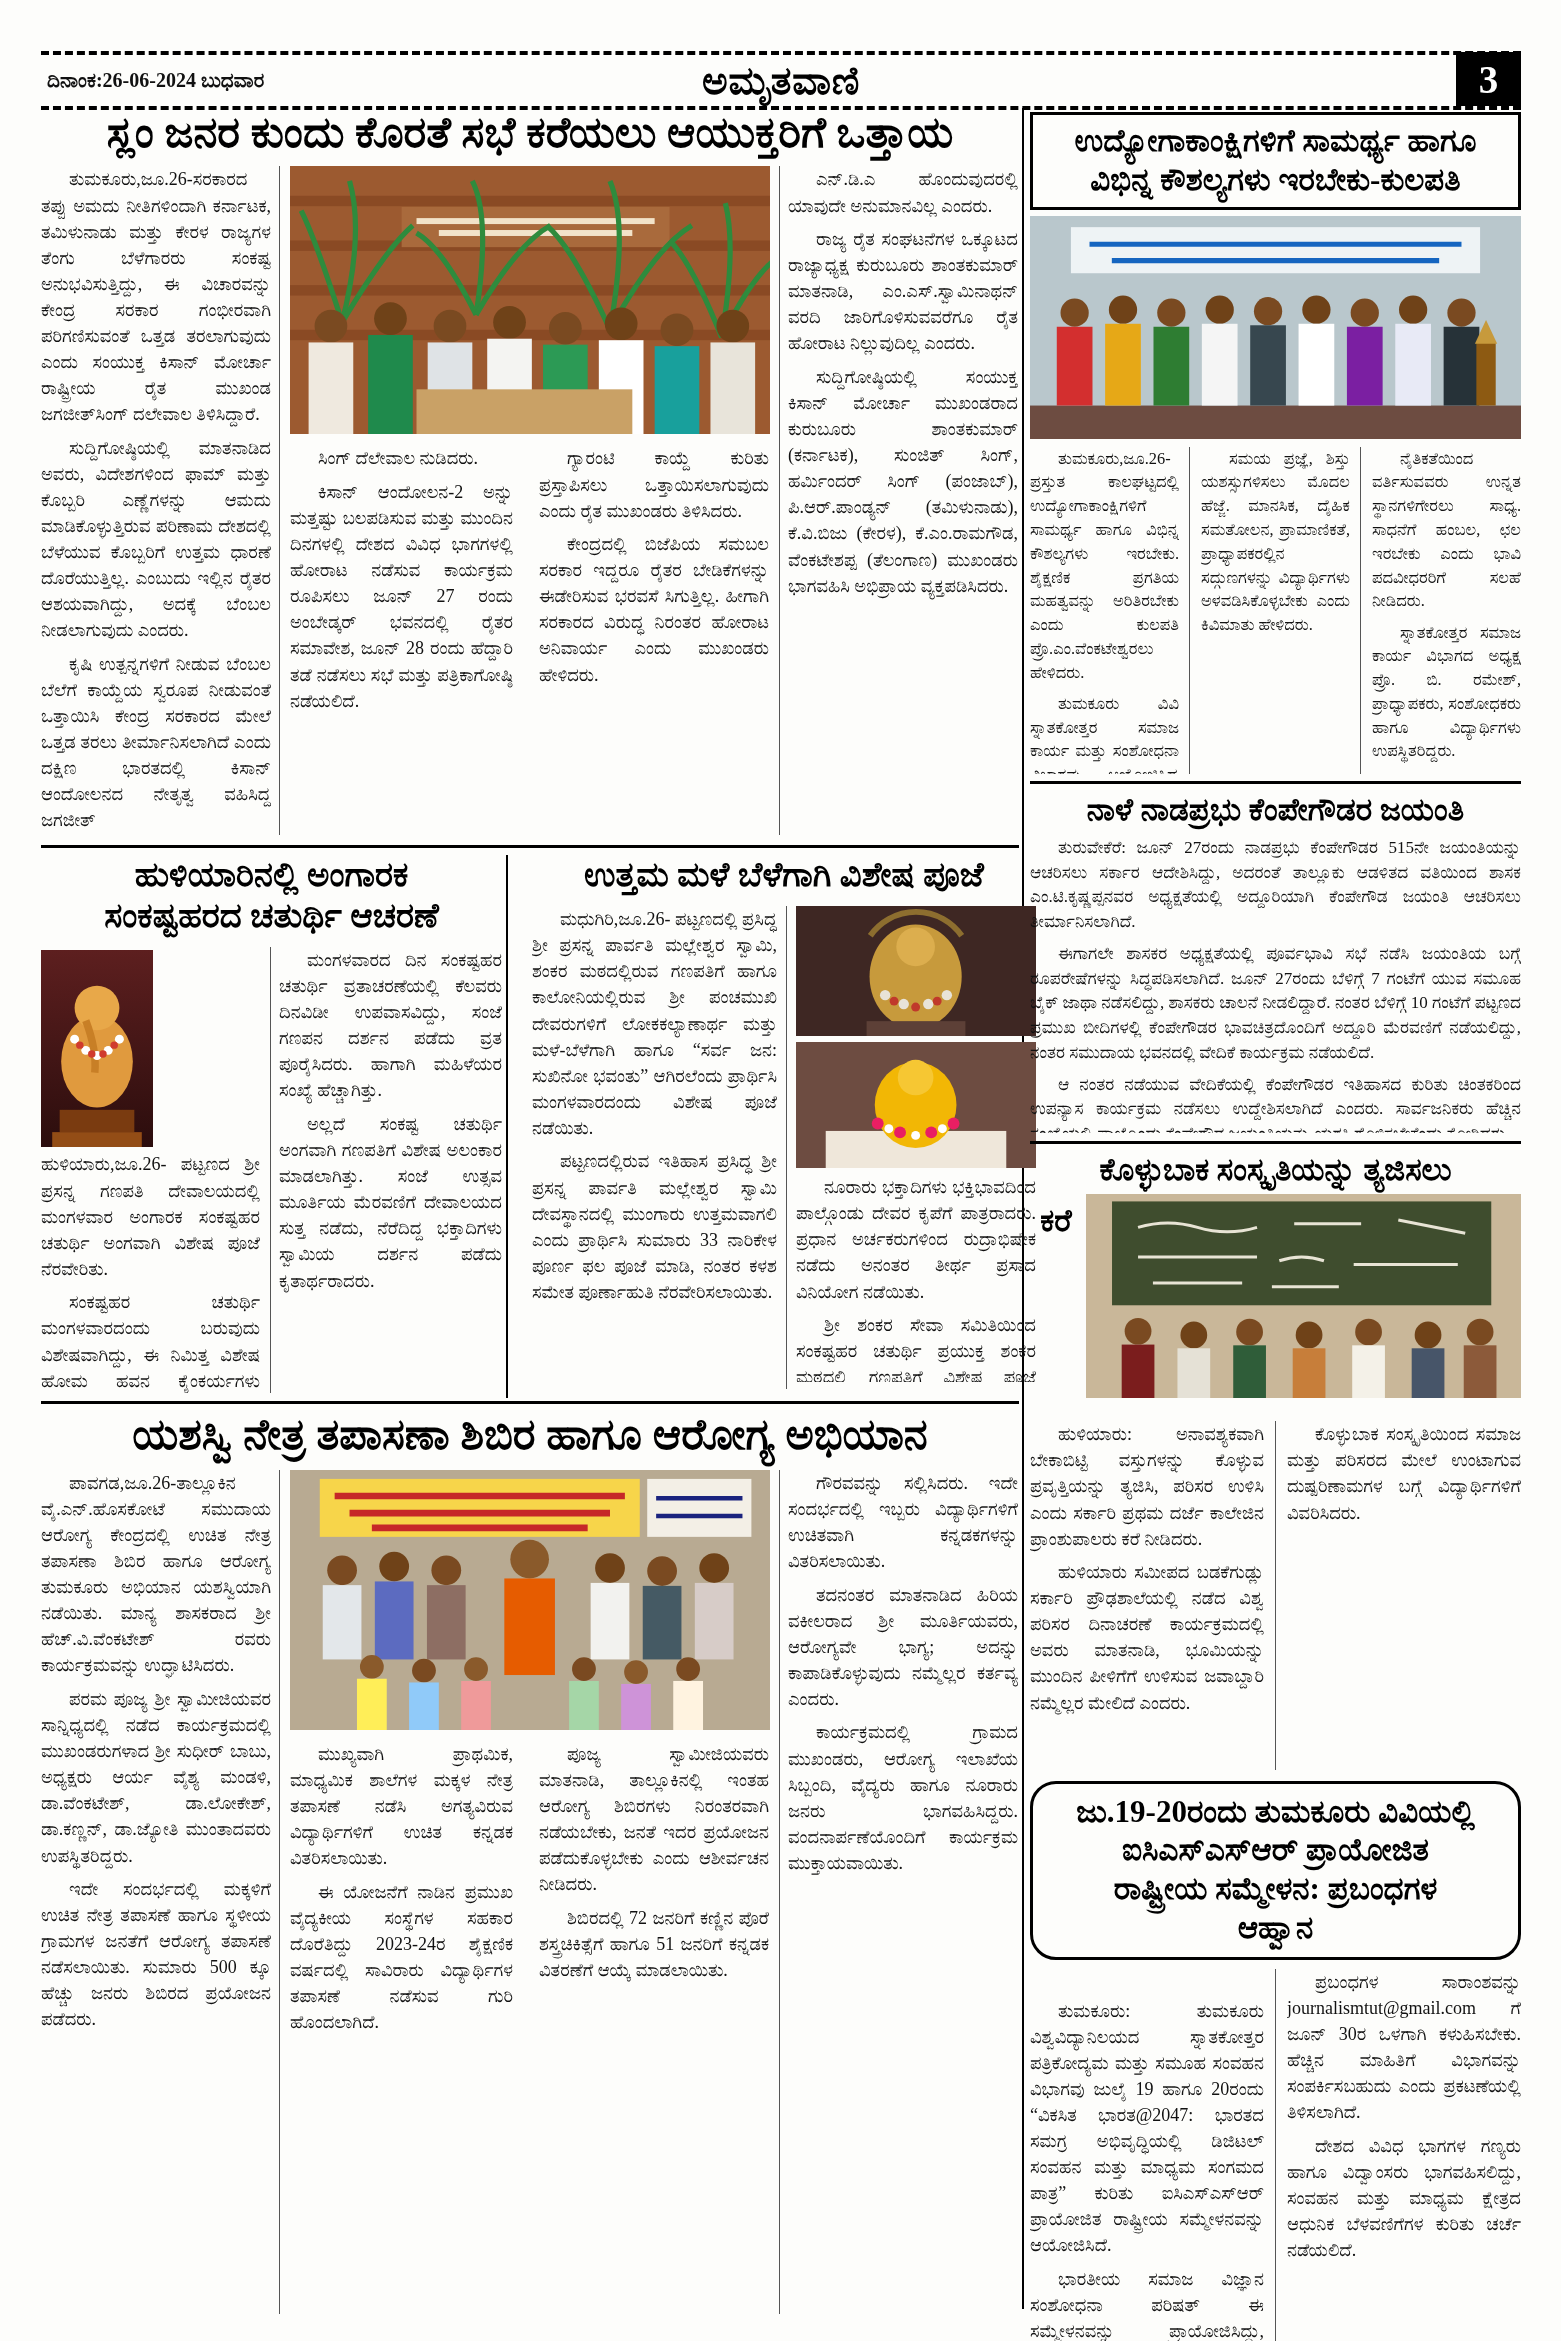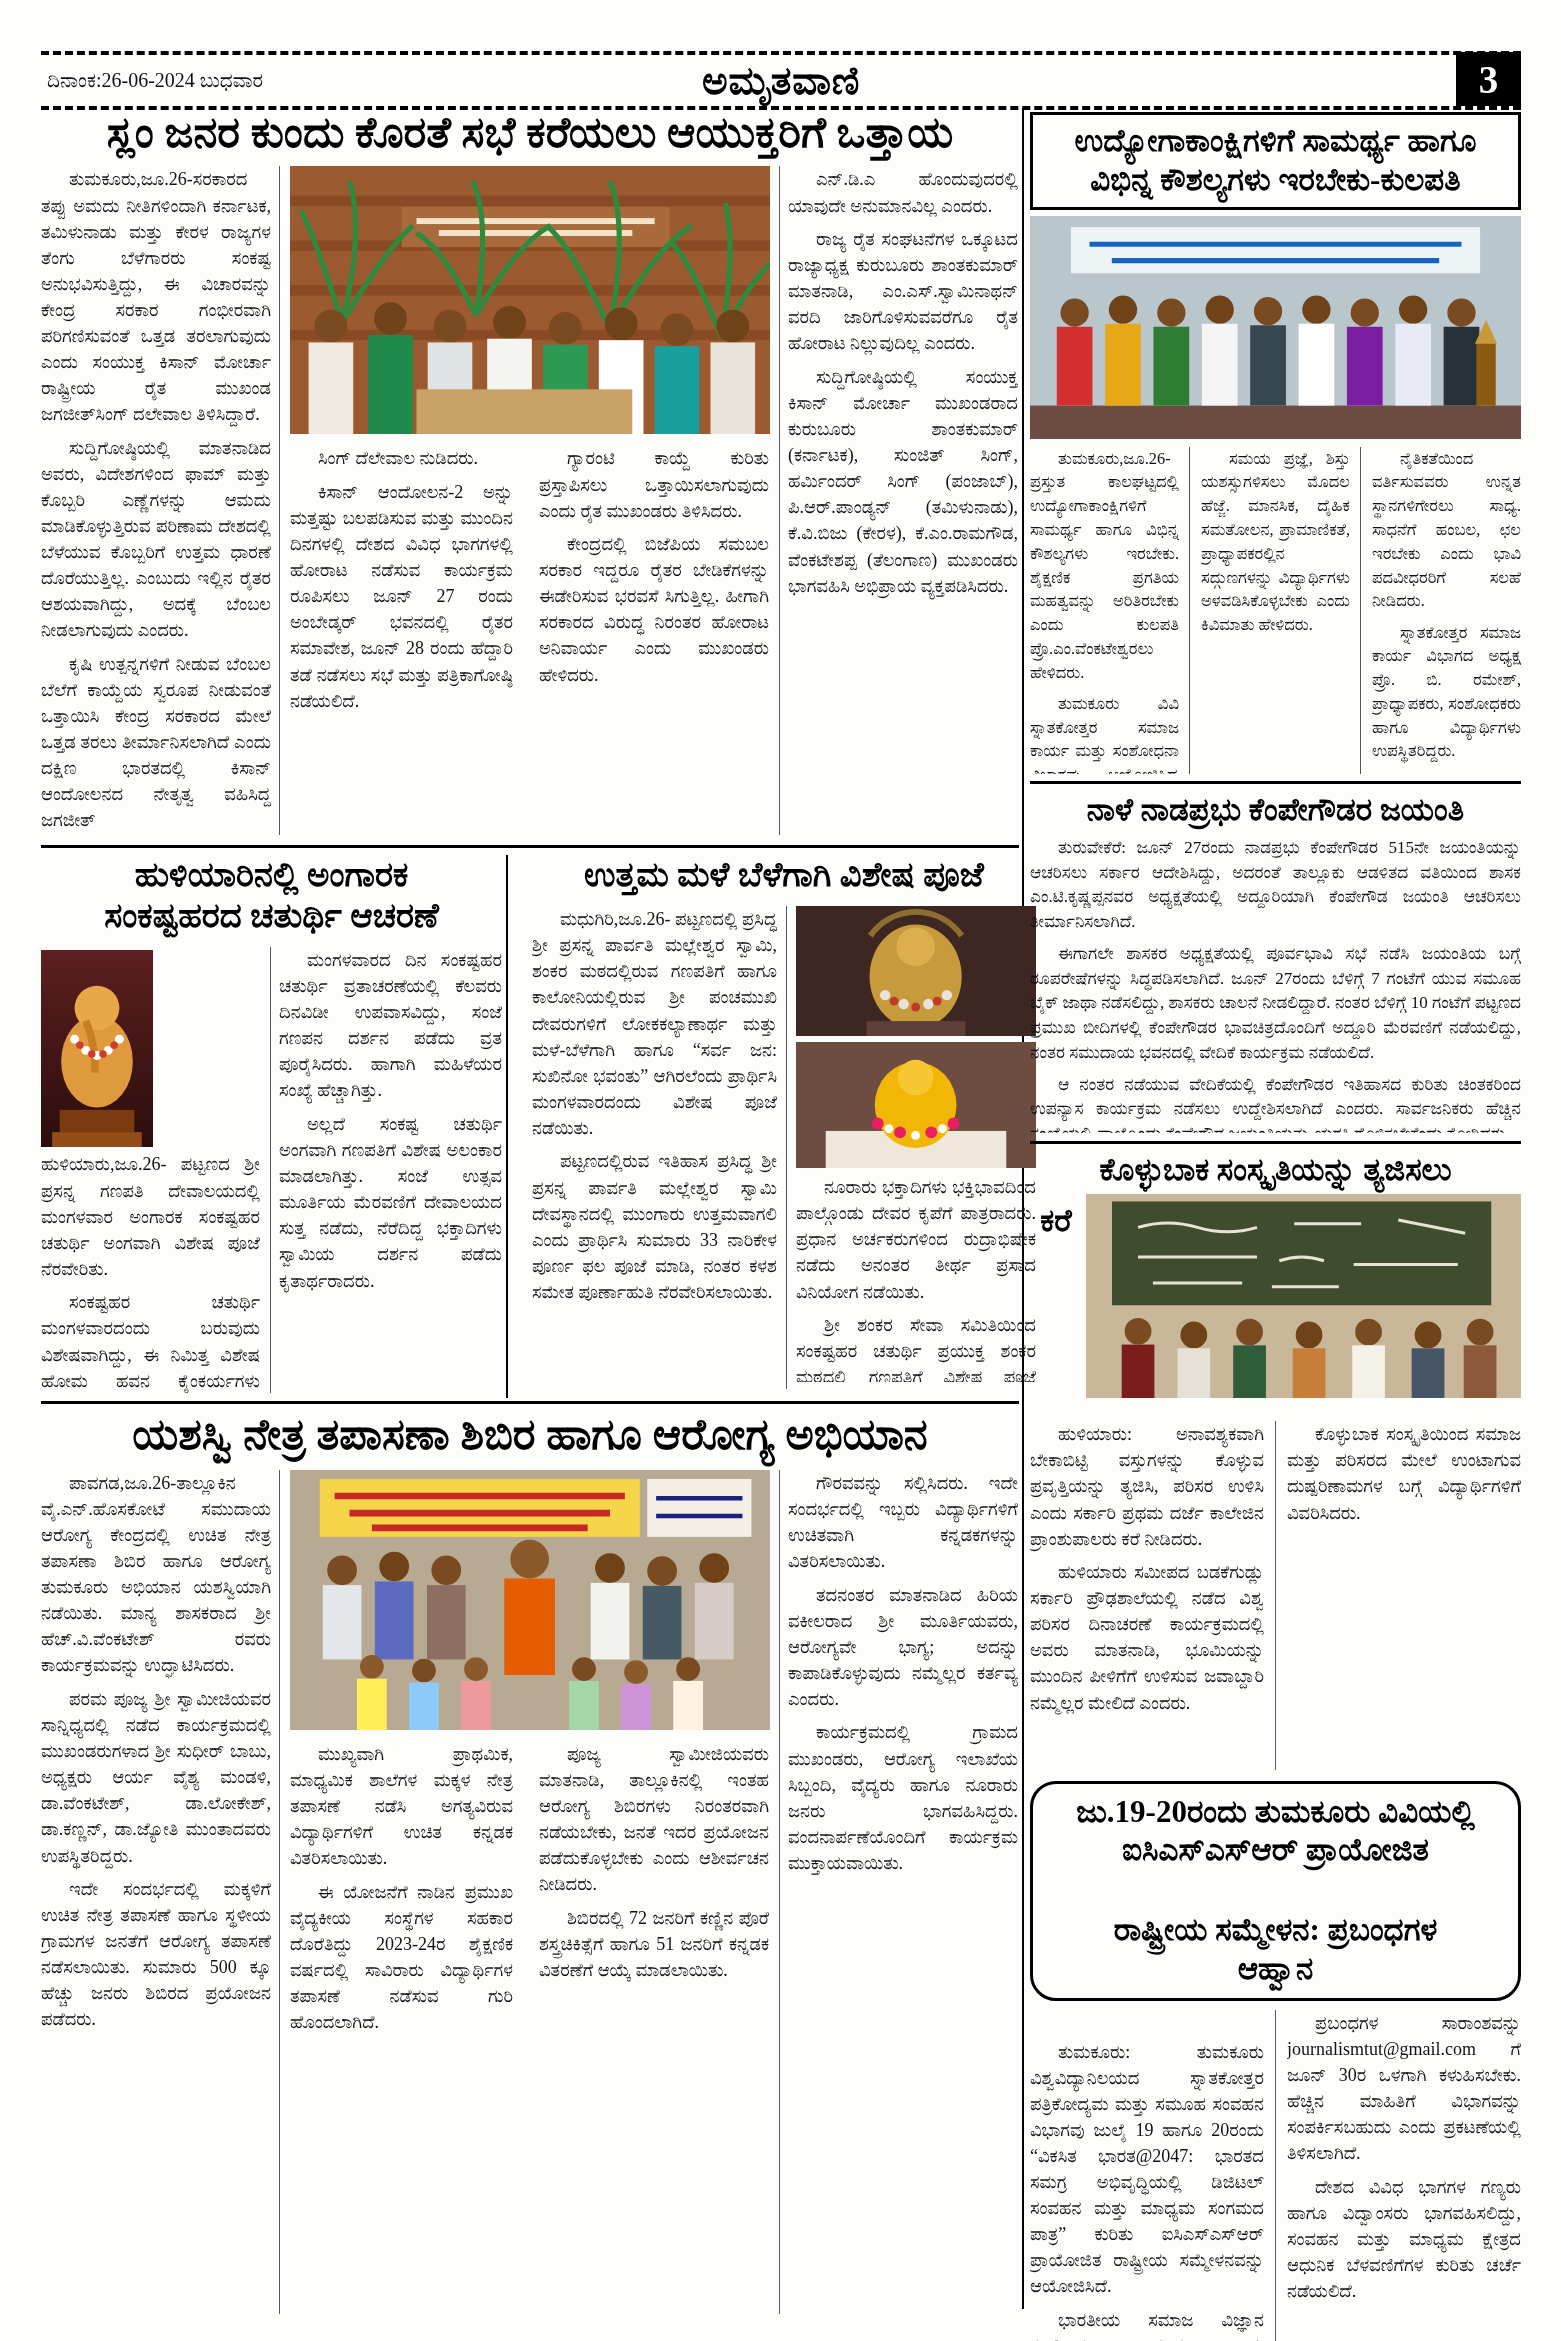--- a/index.html
+++ b/index.html
@@ -2,21 +2,21 @@
 <html style="font-size:12px"><head>
 <meta charset="utf-8">
 <style>
   html,body{margin:0;padding:0;background:#e8e8e8;}
   .page{position:relative;width:1561px;height:2342px;background:#fdfdfb;margin:0 auto;
         font-family:"Liberation Serif","DejaVu Sans",serif;color:#111;overflow:hidden;}
   
   .header{position:absolute;left:41px;top:51px;width:1480px;height:51px;
           border-top:4.5px dashed #000;border-bottom:4.5px dashed #000;
           display:flex;align-items:center;}
-  .dateline{font-size:20px;font-weight:normal;padding-left:6px;white-space:nowrap;}
+  .dateline{font-size:20px;font-weight:bold;padding-left:6px;white-space:nowrap;}
   .masthead{position:absolute;left:0;right:0;text-align:center;font-size:39px;font-weight:bold;
             letter-spacing:0.7px;color:#000;}
   .pagenum-box{position:absolute;right:0;top:-3px;width:65px;height:54px;background:#000;
                color:#fff;font-size:39px;font-weight:bold;display:flex;align-items:center;justify-content:center;}
   
   .rule-h{position:absolute;background:#000;height:3px;}
   .rule-v{position:absolute;background:#000;width:2.2px;}
   .col-rule{position:absolute;background:#555;width:0.7px;}
   h1,h2,h3{margin:0;font-weight:bold;color:#000;}
   .headline-xl{font-size:43px;line-height:1.15;text-align:center;}
@@ -417,21 +417,21 @@
           <p>ಕೊಳ್ಳುಬಾಕ ಸಂಸ್ಕೃತಿಯಿಂದ ಸಮಾಜ ಮತ್ತು ಪರಿಸರದ ಮೇಲೆ ಉಂಟಾಗುವ ದುಷ್ಪರಿಣಾಮಗಳ ಬಗ್ಗೆ ವಿದ್ಯಾರ್ಥಿಗಳಿಗೆ ವಿವರಿಸಿದರು.</p>
         </div>
         <div class="col-rule" style="left:245px;top:0;height:349px;"></div>
       </div>
     </div>
 
     <div style="position:relative;margin-top:10.4px;">
       <h2 class="headline-md boxed" style="padding:9px 6px;border-radius:26px;">
         <span style="display:block;">ಜು.19-20ರಂದು ತುಮಕೂರು ವಿವಿಯಲ್ಲಿ</span>
         <span style="display:block;">ಐಸಿಎಸ್ಎಸ್ಆರ್ ಪ್ರಾಯೋಜಿತ</span>
-        <span style="display:block;margin-top:41px;">ರಾಷ್ಟ್ರೀಯ ಸಮ್ಮೇಳನ: ಪ್ರಬಂಧಗಳ</span>
+        <span style="display:block;">ರಾಷ್ಟ್ರೀಯ ಸಮ್ಮೇಳನ: ಪ್ರಬಂಧಗಳ</span>
         <span style="display:block;">ಆಹ್ವಾನ</span>
       </h2>
       <div style="position:relative;height:372px;margin-top:9px;">
         <div class="body-col" style="left:0;top:0;width:234px;height:372px;margin-top:29px;">
           <p>ತುಮಕೂರು: ತುಮಕೂರು ವಿಶ್ವವಿದ್ಯಾನಿಲಯದ ಸ್ನಾತಕೋತ್ತರ ಪತ್ರಿಕೋದ್ಯಮ ಮತ್ತು ಸಮೂಹ ಸಂವಹನ ವಿಭಾಗವು ಜುಲೈ 19 ಹಾಗೂ 20ರಂದು “ವಿಕಸಿತ ಭಾರತ@2047: ಭಾರತದ ಸಮಗ್ರ ಅಭಿವೃದ್ಧಿಯಲ್ಲಿ ಡಿಜಿಟಲ್ ಸಂವಹನ ಮತ್ತು ಮಾಧ್ಯಮ ಸಂಗಮದ ಪಾತ್ರ” ಕುರಿತು ಐಸಿಎಸ್ಎಸ್ಆರ್ ಪ್ರಾಯೋಜಿತ ರಾಷ್ಟ್ರೀಯ ಸಮ್ಮೇಳನವನ್ನು ಆಯೋಜಿಸಿದೆ.</p>
           <p>ಭಾರತೀಯ ಸಮಾಜ ವಿಜ್ಞಾನ ಸಂಶೋಧನಾ ಪರಿಷತ್ ಈ ಸಮ್ಮೇಳನವನ್ನು ಪ್ರಾಯೋಜಿಸಿದ್ದು, ಪತ್ರಿಕೋದ್ಯಮ ಮತ್ತು ಮಾಧ್ಯಮ ಕ್ಷೇತ್ರದ ಸಂಶೋಧಕರು, ಪ್ರಾಧ್ಯಾಪಕರು ಹಾಗೂ ಸಂಶೋಧನಾ ವಿದ್ಯಾರ್ಥಿಗಳು ಪ್ರಬಂಧಗಳನ್ನು ಮಂಡಿಸಬಹುದಾಗಿದೆ.</p>
         </div>
         <div class="body-col" style="left:257px;top:0;width:234px;height:372px;">
           <p>ಪ್ರಬಂಧಗಳ ಸಾರಾಂಶವನ್ನು journalismtut@gmail.com ಗೆ ಜೂನ್ 30ರ ಒಳಗಾಗಿ ಕಳುಹಿಸಬೇಕು. ಹೆಚ್ಚಿನ ಮಾಹಿತಿಗೆ ವಿಭಾಗವನ್ನು ಸಂಪರ್ಕಿಸಬಹುದು ಎಂದು ಪ್ರಕಟಣೆಯಲ್ಲಿ ತಿಳಿಸಲಾಗಿದೆ.</p>
           <p>ದೇಶದ ವಿವಿಧ ಭಾಗಗಳ ಗಣ್ಯರು ಹಾಗೂ ವಿದ್ವಾಂಸರು ಭಾಗವಹಿಸಲಿದ್ದು, ಸಂವಹನ ಮತ್ತು ಮಾಧ್ಯಮ ಕ್ಷೇತ್ರದ ಆಧುನಿಕ ಬೆಳವಣಿಗೆಗಳ ಕುರಿತು ಚರ್ಚೆ ನಡೆಯಲಿದೆ.</p>

